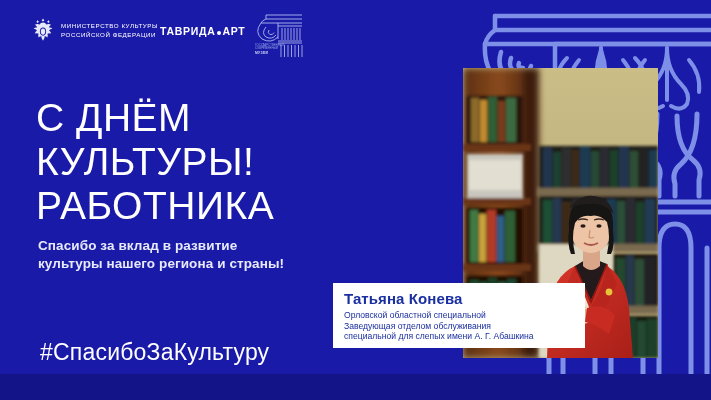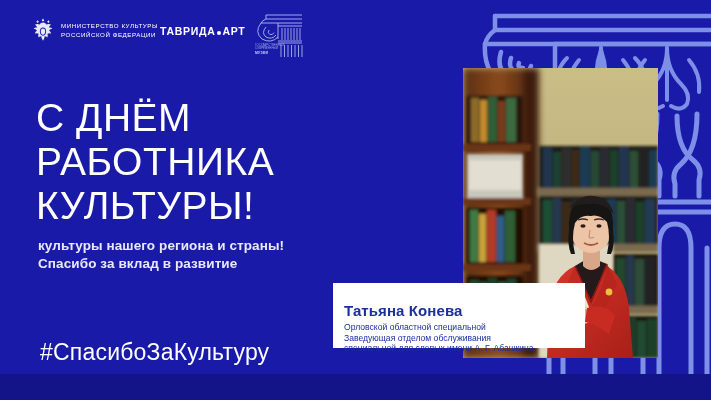--- a/index.html
+++ b/index.html
@@ -191,21 +191,21 @@
   .column-deco svg { display: block; }
 
   
   .name-card {
     position: absolute;
     left: 333px;
     top: 283px;
     width: 252px;
     height: 65px;
     background: #ffffff;
-    padding: 18px 9px 7px 11px;
+    padding: 6px 9px 7px 11px;
     box-sizing: border-box;
   }
   .name-card .person-name {
     display: block;
     color: #1a2fa0;
     font-size: 15px;
     line-height: 19px;
     font-weight: bold;
     letter-spacing: 0.1px;
     white-space: nowrap;
@@ -522,27 +522,27 @@
     </div>
     <div class="mark-caption">
       <span>ГОСУДАРСТВЕННЫЙ</span>
       <span>СОВРЕМЕННЫЙ</span>
       <span class="strong">МУЗЕЙ</span>
     </div>
   </div>
 
   <div class="headline">
     <span class="line">С ДНЁМ</span>
+    <span class="line">КУЛЬТУРЫ!</span>
     <span class="line">РАБОТНИКА</span>
-    <span class="line">КУЛЬТУРЫ!</span>
   </div>
 
   <div class="subtitle">
+    <span class="line">Спасибо за вклад в развитие</span>
     <span class="line">культуры нашего региона и страны!</span>
-    <span class="line">Спасибо за вклад в развитие</span>
   </div>
 
   <div class="hashtag">#СпасибоЗаКультуру</div>
 
   <div class="name-card">
     <span class="person-name">Татьяна Конева</span>
     <span class="role-line">Орловской областной специальной</span>
     <span class="role-line">Заведующая отделом обслуживания</span>
     <span class="role-line">специальной для слепых имени А. Г. Абашкина</span>
   </div>

